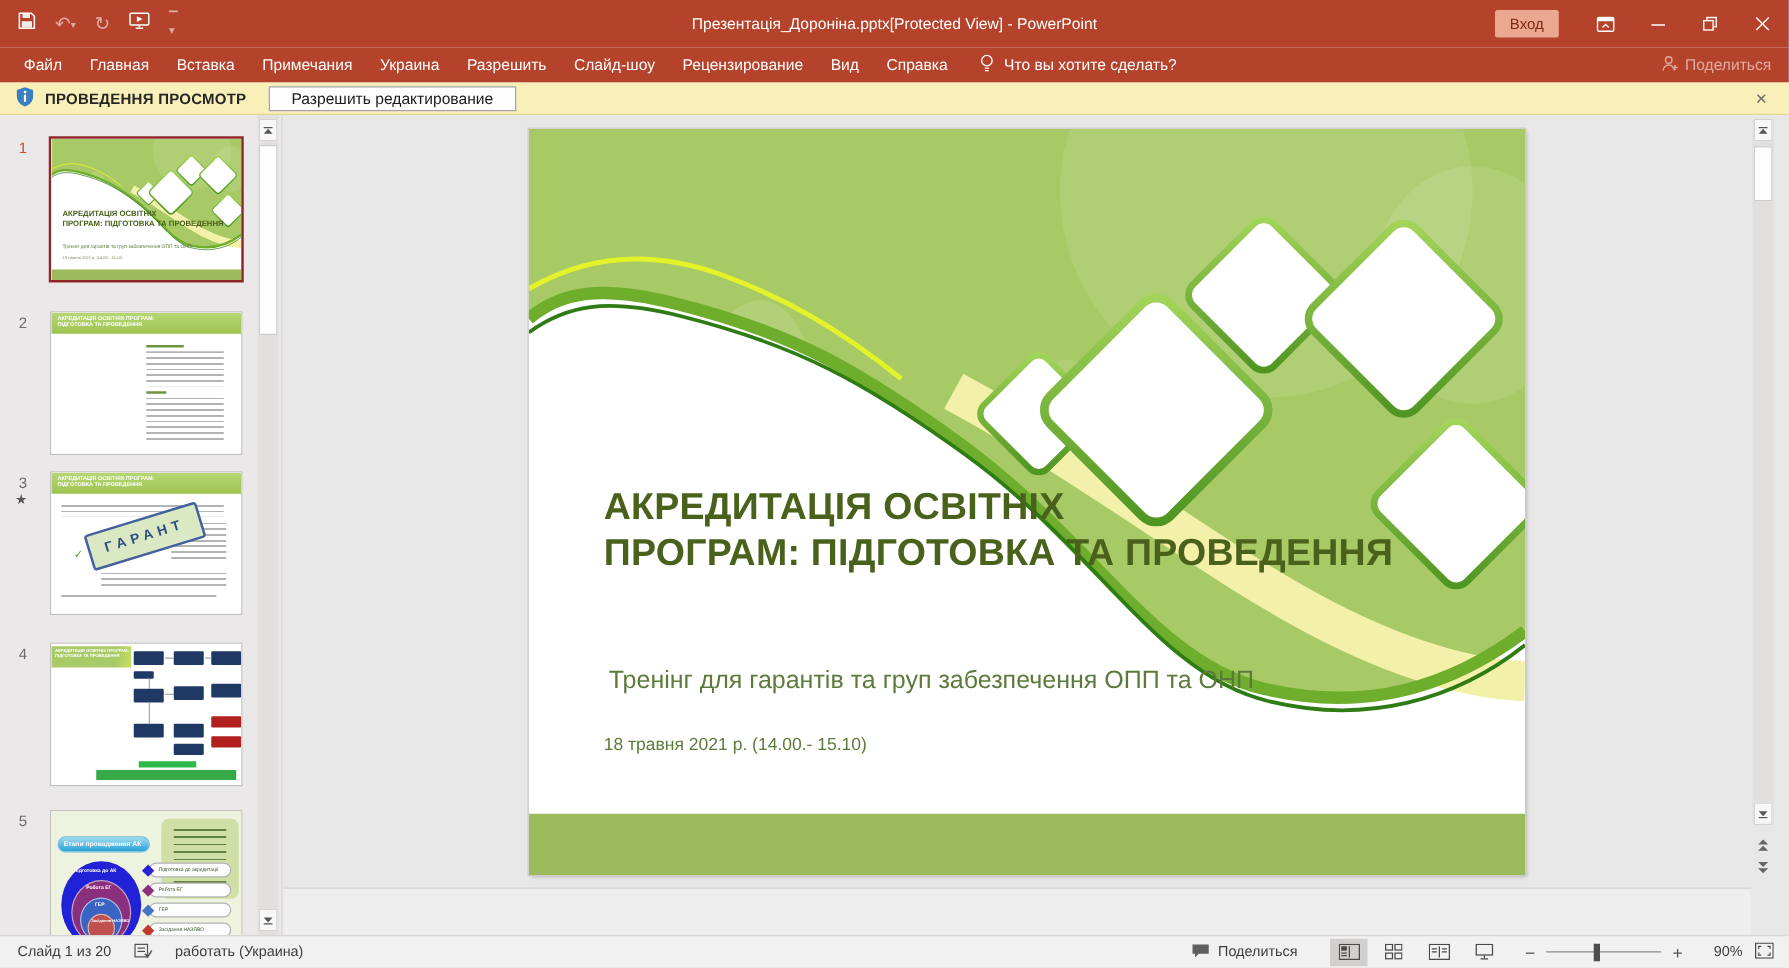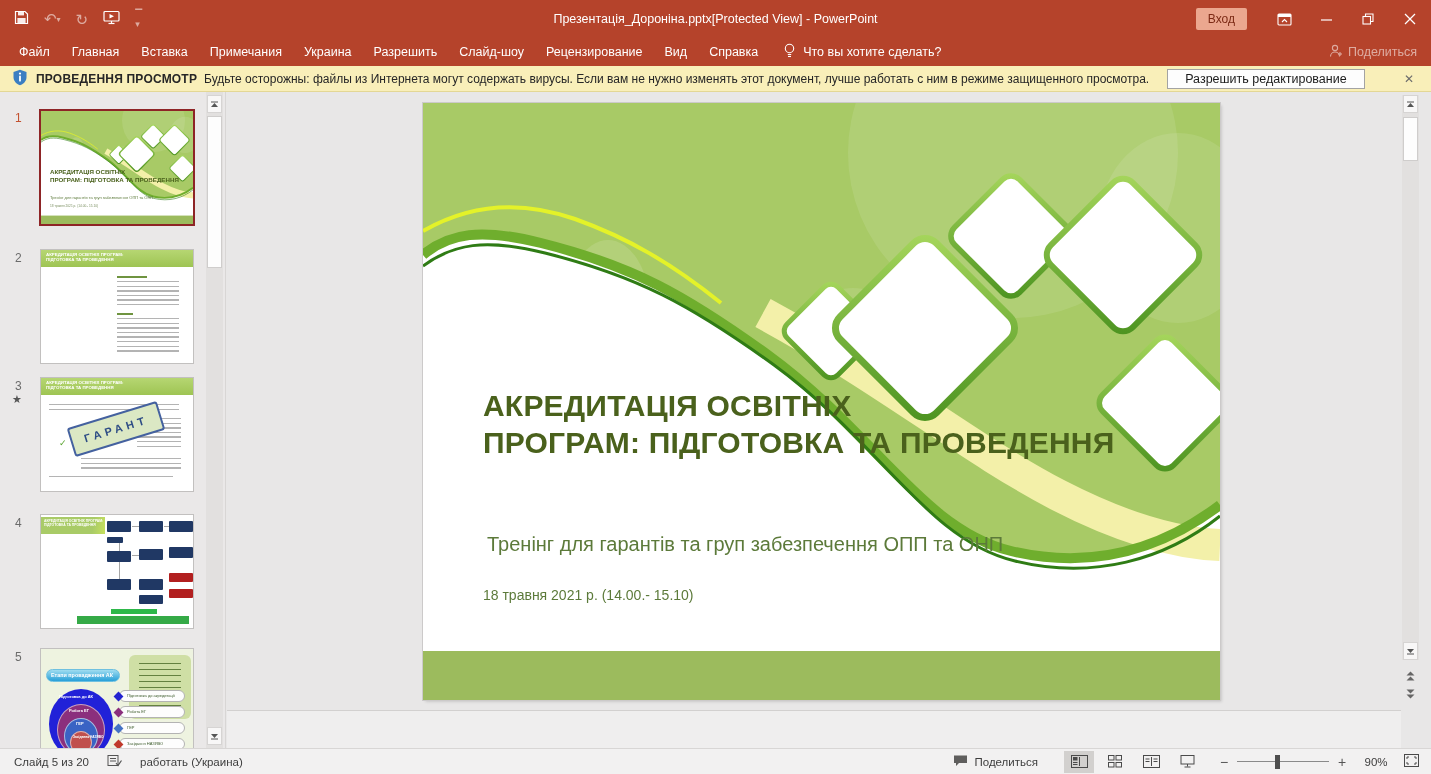--- a/index.html
+++ b/index.html
@@ -84,21 +84,21 @@
   #statusbar { position:absolute; left:0; bottom:0; width:1431px; height:26px; background:#f2f1f1; border-top:1px solid #d8d6d5; display:flex; align-items:center; font-size:11.5px; color:#3d3d3d; }
   .sb-left { display:flex; align-items:center; gap:18px; padding-left:14px; }
   .sb-right { margin-left:auto; display:flex; align-items:center; padding-right:12px; }
   .notes { display:flex; align-items:center; gap:6px; margin-right:20px; }
   .vbtn { width:30px; height:22px; display:flex; align-items:center; justify-content:center; margin-left:6px; }
   .vbtn.sel { background:#d2d0ce; }
   .zminus,.zplus { width:16px; text-align:center; font-size:14px; color:#555; }
   .zslider { width:92px; height:22px; position:relative; margin:0 5px; }
   .ztrack { position:absolute; left:0; right:0; top:10.5px; height:1px; background:#8a8a8a; }
   .zthumb { position:absolute; left:41%; top:4px; width:5px; height:14px; background:#4e4e4e; }
-  .zpct { width:36px; text-align:center; margin-left:8px; }
+  .zpct { width:36px; text-align:right; margin-left:8px; }
   .fit { margin-left:10px; }
 </style>
 </head>
 <body>
 
 <svg width="0" height="0" style="position:absolute" aria-hidden="true">
   <defs>
     <linearGradient id="dg" x1="0" y1="0" x2="1" y2="1">
       <stop offset="0" stop-color="#a6d65c"></stop>
         <stop offset="1" stop-color="#4c9320"></stop>
@@ -213,21 +213,20 @@
 
 <div id="pvbar">
   <span class="shield">
     <svg width="16" height="17" viewBox="0 0 16 17">
         <path d="M8,0.8 L14.5,3 V8 C14.5,12.2 11.6,15 8,16.2 C4.4,15 1.5,12.2 1.5,8 V3 Z" fill="#3b7ec2"></path>
         <circle cx="8" cy="4.6" r="1.1" fill="#fff"></circle>
         <rect x="7.1" y="6.6" width="1.8" height="6" rx=".9" fill="#fff"></rect>
       </svg>
   </span>
   <span class="pv-label">ПРОВЕДЕННЯ ПРОСМОТР</span>
-  <span class="pv-msg">Будьте осторожны: файлы из Интернета могут содержать вирусы. Если вам не нужно изменять этот документ, лучше работать с ним в режиме защищенного просмотра.</span>
   <button class="pv-btn">Разрешить редактирование</button>
   <span class="pv-close">✕</span>
 </div>
 
 <div id="thumbpanel">
 
   <div class="tnum sel" style="top:19px;">1</div>
   <div class="thumb sel" style="top:17px;">
     <div class="mini">
       <svg width="152" height="114" viewBox="0 0 797 597">
@@ -400,21 +399,21 @@
   <div class="navbtn" style="top:594px;">
     <svg width="11" height="11" viewBox="0 0 11 11">
         <polygon points="5.5,4.5 1.5,0.5 9.5,0.5" fill="#666"></polygon>
         <polygon points="5.5,9.5 1.5,5.5 9.5,5.5" fill="#666"></polygon>
       </svg>
   </div>
 </div>
 
 <div id="statusbar">
   <div class="sb-left">
-    <span>Слайд 5 из 20</span>
+    <span>Слайд 1 из 20</span>
     <span>
       <svg width="15" height="13" viewBox="0 0 15 13">
           <rect x="1" y="1.5" width="10" height="10" fill="none" stroke="#555" stroke-width="1"></rect>
           <line x1="3" y1="4.5" x2="9" y2="4.5" stroke="#555"></line>
           <line x1="3" y1="7" x2="9" y2="7" stroke="#555"></line>
           <path d="M9,9 l2,2.5 l3.5,-5" fill="none" stroke="#555" stroke-width="1.2"></path>
         </svg>
     </span>
     <span>работать (Украина)</span>
   </div>

